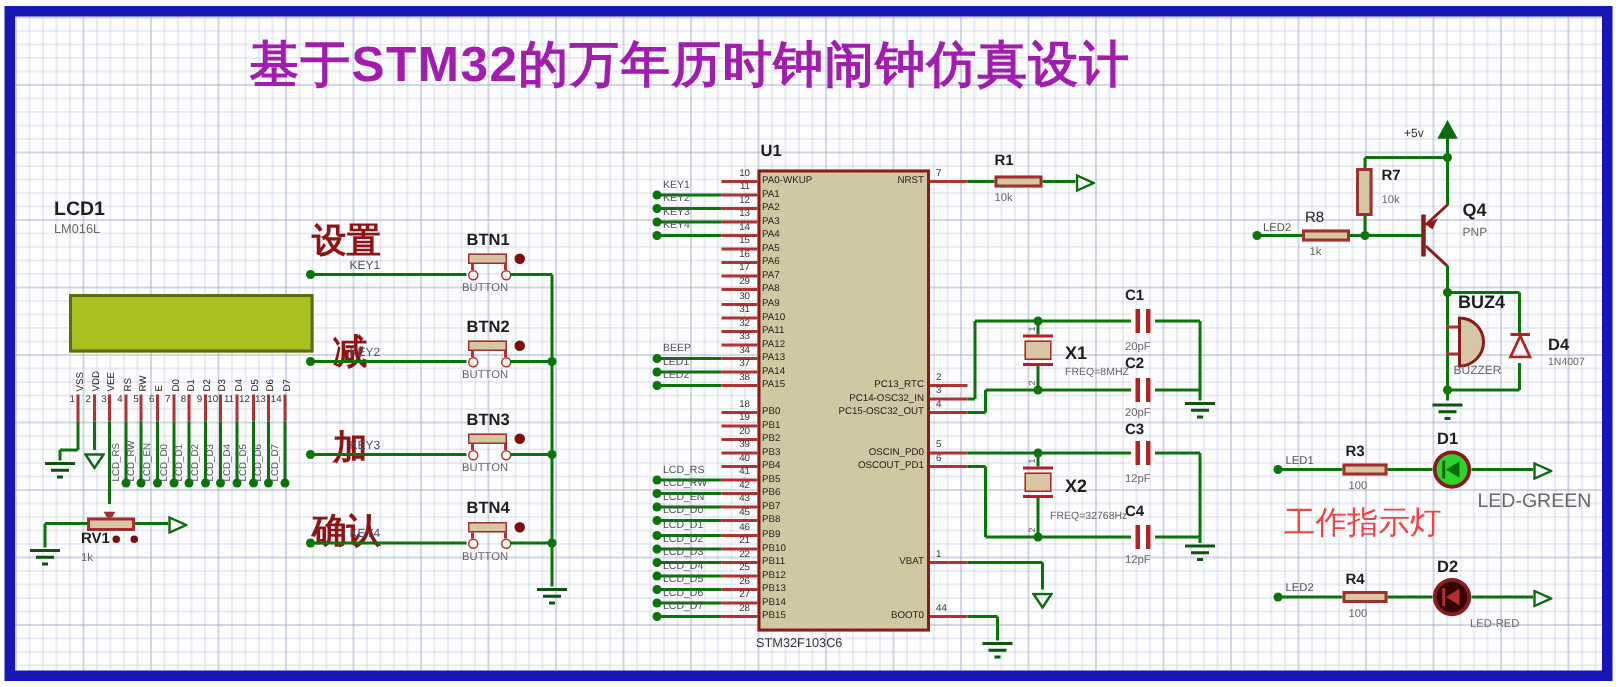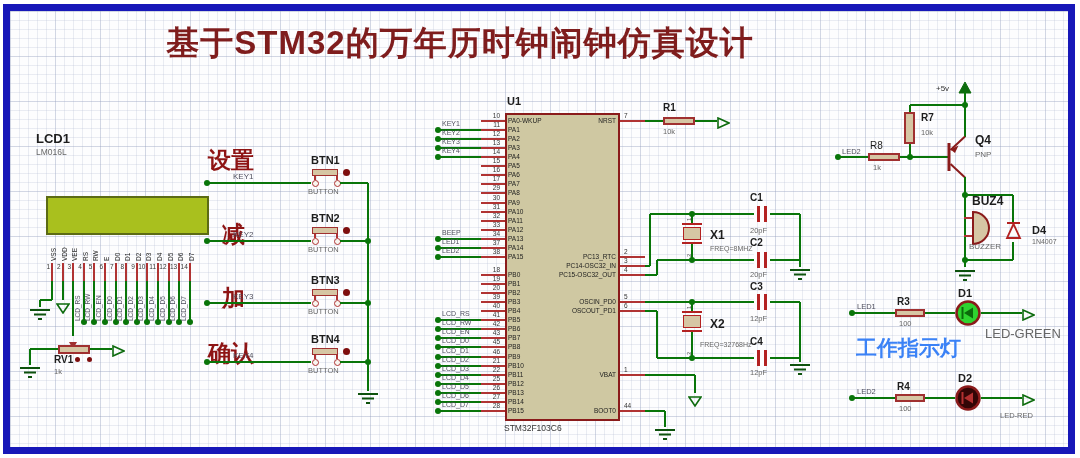--- a/index.html
+++ b/index.html
@@ -13,21 +13,21 @@
   #canvas{position:absolute;left:0;top:0;width:1080px;height:458px;}
   #title{position:absolute;left:150px;top:21px;width:620px;text-align:center;
     font:bold 33px "Liberation Sans",sans-serif;letter-spacing:1px;}
   #canvas div{font-family:"Liberation Sans",sans-serif;}
 </style>
 </head>
 <body>
 
 <div id="frame" style="border-color: rgb(23, 23, 184);"></div>
 <div id="canvas">
-  <div id="title" style="color: #7f1d1d;">基于STM32的万年历时钟闹钟仿真设计</div>
+  <div id="title" style="color: #a21caf;">基于STM32的万年历时钟闹钟仿真设计</div>
 <div style="position: absolute; top: 131px; left: 36px; font-size: 13px; font-weight: bold; color: rgb(29, 29, 29); white-space: nowrap;">LCD1</div>
     <div style="position: absolute; top: 147px; left: 36px; font-size: 8.5px; color: rgb(102, 102, 102); white-space: nowrap;">LM016L</div>
     <div style="position: absolute; left: 46px; top: 196px; width: 163px; height: 39px; background: rgb(169, 192, 30); border: 2px solid rgb(92, 107, 20); box-sizing: border-box;"></div>
     <div style="position: absolute; top: 261px; left: 50px; font-size: 6.5px; color: rgb(29, 29, 29); white-space: nowrap; width: 24px; transform: rotate(-90deg); transform-origin: 0px 0px;">VSS</div>
     <div style="position: absolute; top: 263px; left: 41px; font-size: 6.5px; color: rgb(51, 51, 51); white-space: nowrap; width: 9px; text-align: right;">1</div>
     <div style="position: absolute; left: 51px; top: 263px; width: 2px; height: 18px; background: rgb(176, 51, 51);"></div>
     <div style="position: absolute; top: 261px; left: 60.6px; font-size: 6.5px; color: rgb(29, 29, 29); white-space: nowrap; width: 24px; transform: rotate(-90deg); transform-origin: 0px 0px;">VDD</div>
     <div style="position: absolute; top: 263px; left: 51.6px; font-size: 6.5px; color: rgb(51, 51, 51); white-space: nowrap; width: 9px; text-align: right;">2</div>
     <div style="position: absolute; left: 61.6px; top: 263px; width: 2px; height: 18px; background: rgb(176, 51, 51);"></div>
     <div style="position: absolute; top: 261px; left: 71.2px; font-size: 6.5px; color: rgb(29, 29, 29); white-space: nowrap; width: 24px; transform: rotate(-90deg); transform-origin: 0px 0px;">VEE</div>
@@ -505,32 +505,32 @@
         <circle cx="14" cy="14" r="11.5" fill="#2fd32f" stroke="#8a1b1b" stroke-width="2.5"></circle>
         <path d="M8.5,8 V20" stroke="#0b6a0b" stroke-width="2"></path>
         <path d="M19,8.5 L19,19.5 L10,14 Z" fill="#0b6a0b"></path>
       </svg></div>
     <div style="position: absolute; top: 287px; left: 958px; font-size: 11px; font-weight: bold; color: rgb(29, 29, 29); white-space: nowrap;">D1</div>
     <div style="position: absolute; top: 326px; left: 985px; font-size: 13px; color: rgb(102, 102, 102); white-space: nowrap;">LED-GREEN</div>
     <div style="position: absolute; left: 981px; top: 312px; width: 41px; height: 2px; background: rgb(9, 117, 9);"></div>
     <div style="position: absolute; left: 1022px; top: 307px; width: 13px; height: 12px;"><svg width="13" height="12" viewBox="0 0 13 12">
         <path d="M1,1 L12,6 L1,11 Z" fill="none" stroke="#0d6b0d" stroke-width="1.6"></path>
       </svg></div>
-    <div style="position: absolute; top: 334px; left: 856px; font-size: 21px; font-weight: bold; color: #3b82f6; white-space: nowrap;">工作指示灯</div>
+    <div style="position: absolute; top: 334px; left: 856px; font-size: 21px; font-weight: normal; color: #ef4444; white-space: nowrap;">工作指示灯</div>
     <div style="position: absolute; left: 849px; top: 395px; width: 6px; height: 6px; border-radius: 50%; background: rgb(9, 117, 9);"></div>
     <div style="position: absolute; top: 387px; left: 857px; font-size: 7.5px; color: rgb(79, 79, 94); white-space: nowrap;">LED2</div>
     <div style="position: absolute; left: 852px; top: 397px; width: 43px; height: 2px; background: rgb(9, 117, 9);"></div>
     <div style="position: absolute; left: 895px; top: 394px; width: 30px; height: 8px; background: rgb(214, 198, 164); border: 2px solid rgb(160, 48, 48); box-sizing: border-box;"></div>
     <div style="position: absolute; top: 381px; left: 897px; font-size: 10px; font-weight: bold; color: rgb(29, 29, 29); white-space: nowrap;">R4</div>
     <div style="position: absolute; top: 404px; left: 899px; font-size: 7.5px; color: rgb(102, 102, 102); white-space: nowrap;">100</div>
     <div style="position: absolute; left: 925px; top: 397px; width: 30px; height: 2px; background: rgb(9, 117, 9);"></div>
     <div style="position: absolute; left: 954px; top: 384px; width: 28px; height: 28px;"><svg width="28" height="28" viewBox="0 0 28 28">
         <circle cx="14" cy="14" r="11.5" fill="#330606" stroke="#8a1b1b" stroke-width="2.5"></circle>
         <path d="M8.5,8 V20" stroke="#b33030" stroke-width="2"></path>
         <path d="M19,8.5 L19,19.5 L10,14 Z" fill="#b33030"></path>
       </svg></div>
     <div style="position: absolute; top: 372px; left: 958px; font-size: 11px; font-weight: bold; color: rgb(29, 29, 29); white-space: nowrap;">D2</div>
-    <div style="position: absolute; top: 411px; left: 1000px; font-size: 7.5px; color: rgb(102, 102, 102); white-space: nowrap;">LED-RED</div>
+    <div style="position: absolute; top: 411px; left: 980px; font-size: 7.5px; color: rgb(102, 102, 102); white-space: nowrap;">LED-RED</div>
     <div style="position: absolute; left: 981px; top: 397px; width: 41px; height: 2px; background: rgb(9, 117, 9);"></div>
     <div style="position: absolute; left: 1022px; top: 392px; width: 13px; height: 12px;"><svg width="13" height="12" viewBox="0 0 13 12">
         <path d="M1,1 L12,6 L1,11 Z" fill="none" stroke="#0d6b0d" stroke-width="1.6"></path>
       </svg></div>
   </div>
 
 </body></html>

